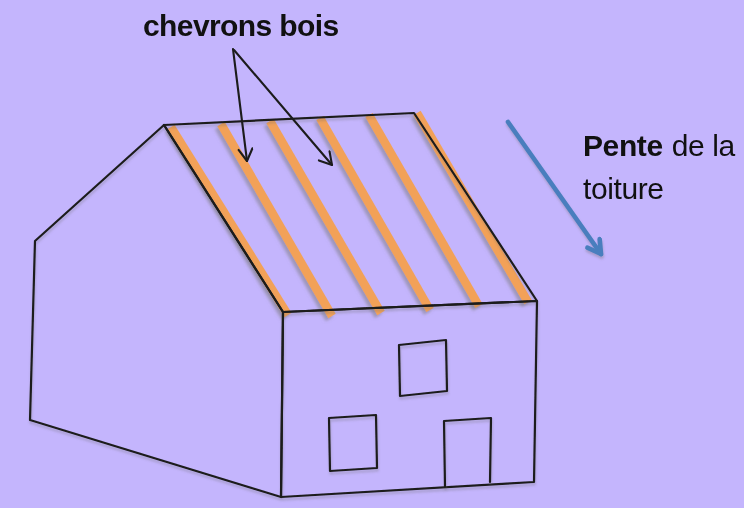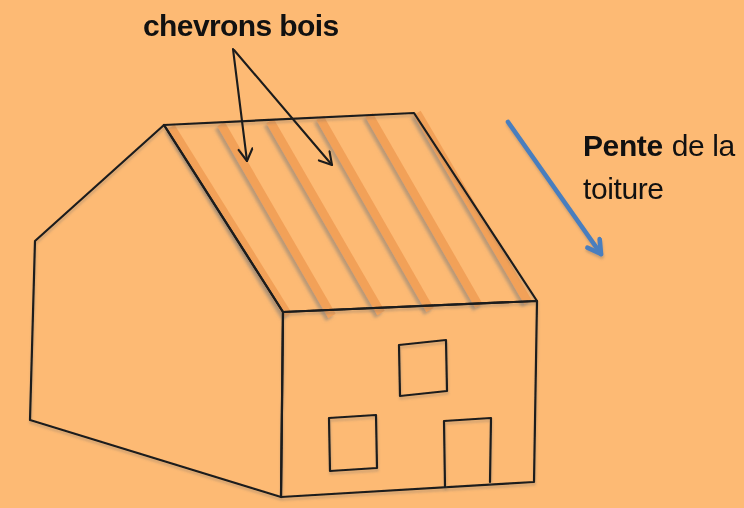--- a/index.html
+++ b/index.html
@@ -5,21 +5,21 @@
   html, body {
     margin: 0;
     padding: 0;
     background: #ffffff;
     font-family: "Liberation Sans", sans-serif;
   }
   .stage {
     position: relative;
     width: 744px;
     height: 508px;
-    background: #fdba74;
+    background: #c4b5fd;
     overflow: hidden;
   }
   svg { display: block; }
   .title-text {
     font-family: "Liberation Sans", sans-serif;
     font-size: 30px;
     font-weight: bold;
     letter-spacing: -0.6px;
     fill: #111111;
   }

